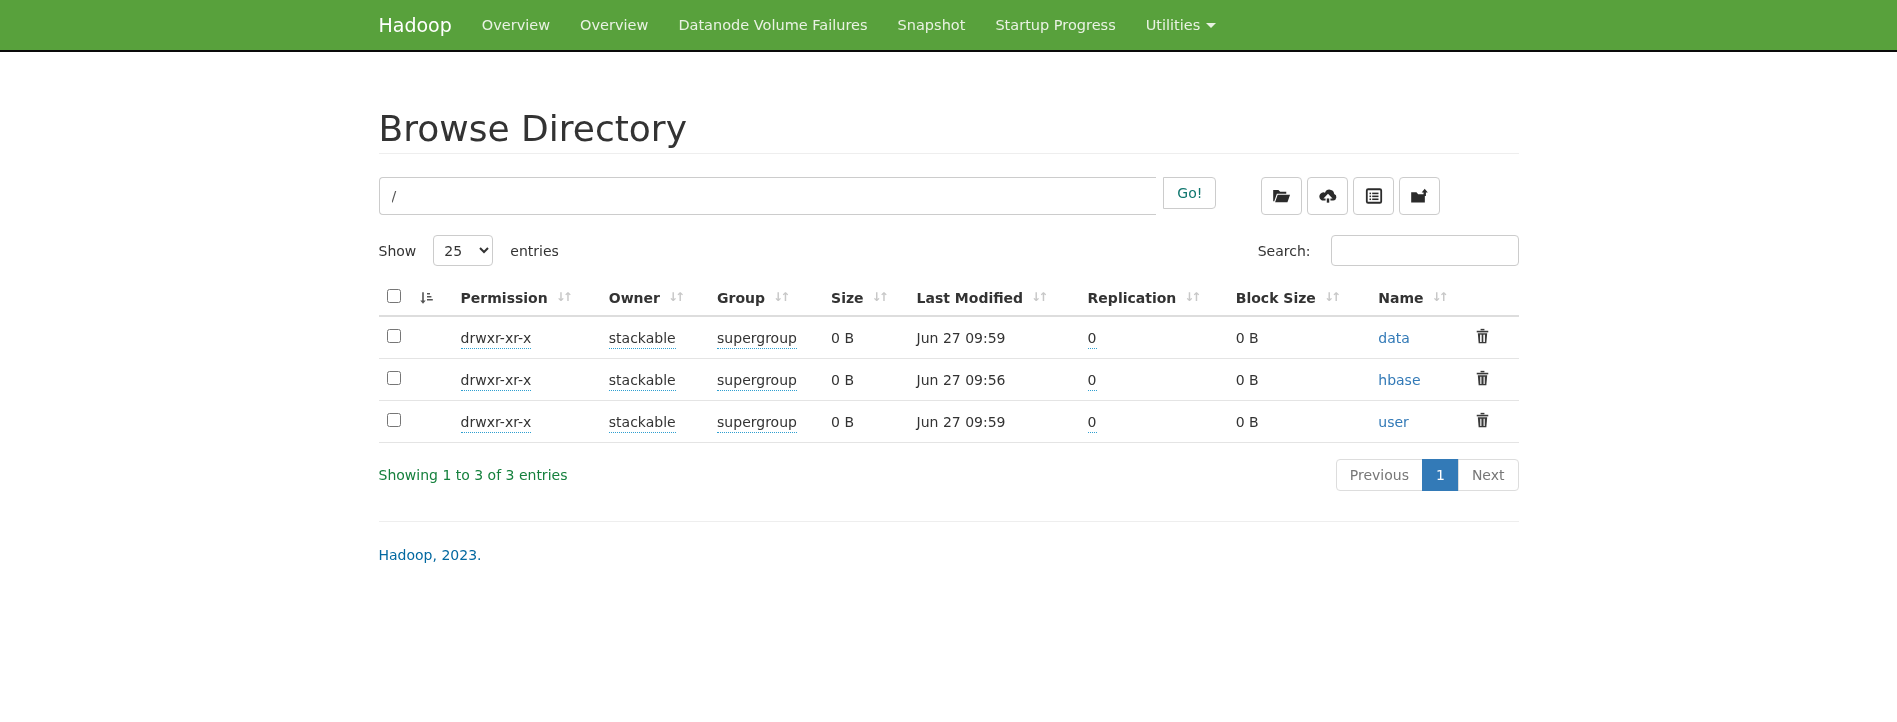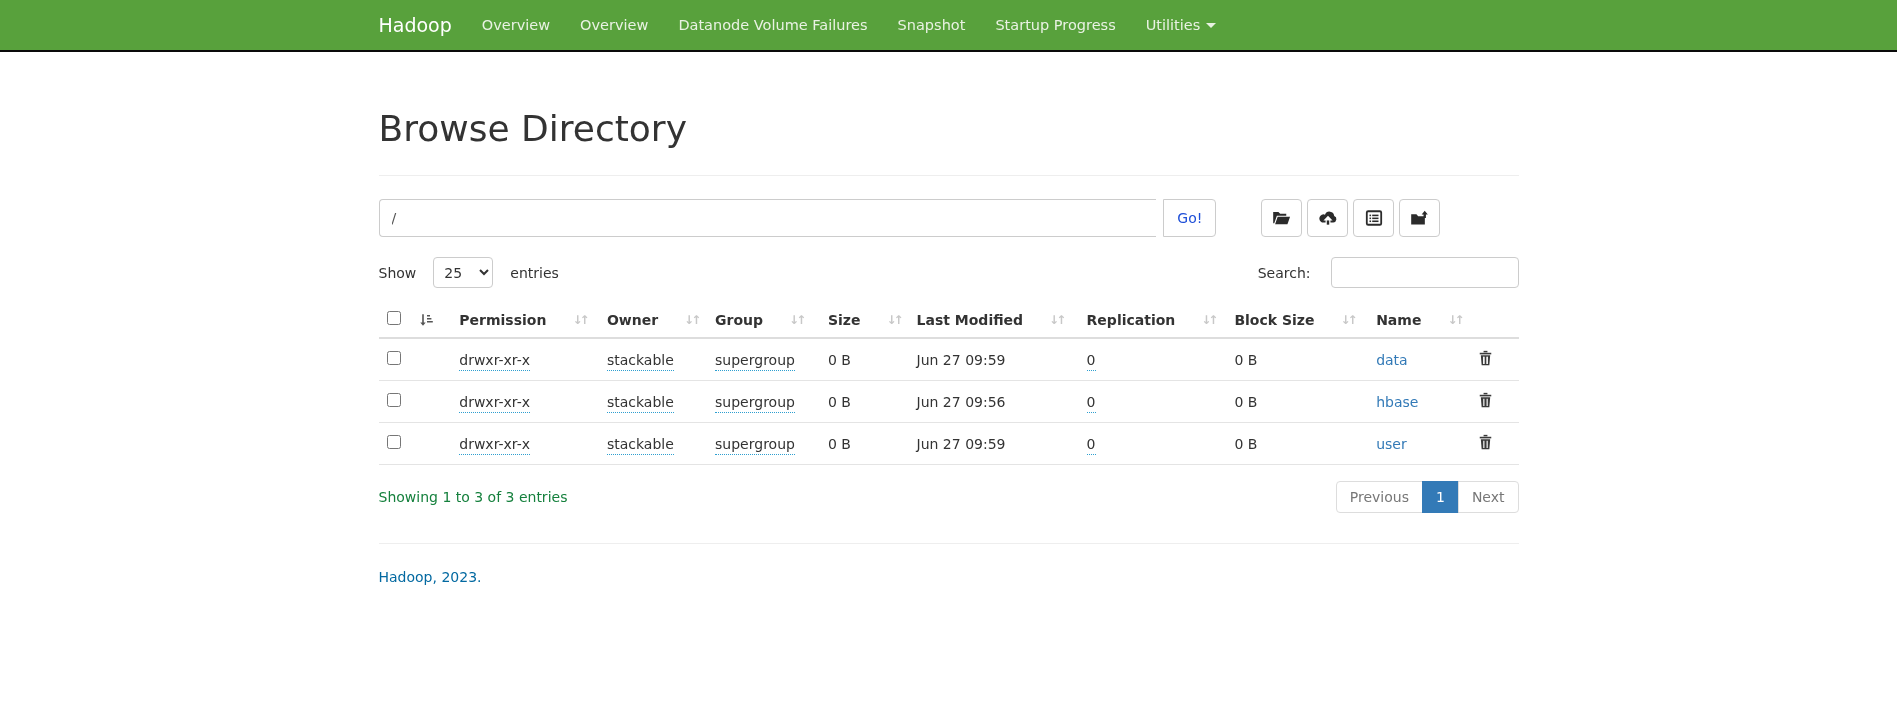--- a/index.html
+++ b/index.html
@@ -57,45 +57,45 @@
     border-top: 5px solid #e9f2e3;
   }
 
   
   .container { width: 1170px; margin: 0 auto; padding: 0 15px; }
 
   .page-title {
     font-size: 36px;
     font-weight: 500;
     margin: 56px 0 0 0;
-    padding-bottom: 26px;
+    padding-bottom: 4px;
     border-bottom: 1px solid #eee;
     color: #333;
   }
 
   
   .pathbar-row { display: flex; margin-top: 23px; align-items: flex-start; }
   .input-group { display: flex; width: 73.5%; }
   .path-input {
     flex: 1;
     height: 38px;
     padding: 6px 12px;
     font-size: 14px;
     color: #555;
     border: 1px solid #ccc;
     border-radius: 4px 0 0 4px;
     border-right: none;
     outline: none;
     font-family: inherit;
   }
   .go-btn {
-    height: 38px;
+    height: 32px;
     padding: 6px 13px;
     font-size: 14px;
-    color: #1d4ed8;
+    color: #0f766e;
     background: #fff;
     border: 1px solid #ccc;
     border-radius: 0 4px 4px 0;
     cursor: pointer;
     font-family: inherit;
     margin-left: 7px;
   }
   .icon-toolbar { display: flex; gap: 5px; margin-left: 45px; }
   .icon-btn {
     width: 41px;
@@ -160,21 +160,21 @@
     white-space: nowrap;
   }
   table.explorer td {
     padding: 11px 8px;
     border-top: 1px solid #e4e4e4;
     font-size: 14px;
     color: #333;
     white-space: nowrap;
   }
   table.explorer tr:last-child td { border-bottom: 1px solid #e4e4e4; }
-  .th-inner { display: inline-flex; align-items: center; gap: 26px; }
+  .th-inner { display: inline-flex; align-items: flex-start; gap: 8px; }
   .sort-pair {
     color: #c8c8c8;
     font-size: 12px;
     letter-spacing: -3px;
     user-select: none;
   }
   .sort-active-icon { vertical-align: -2px; margin-left: 14px; color: #555; }
   .editable {
     border-bottom: 1px dotted #2e9fd0;
     padding-bottom: 2px;

